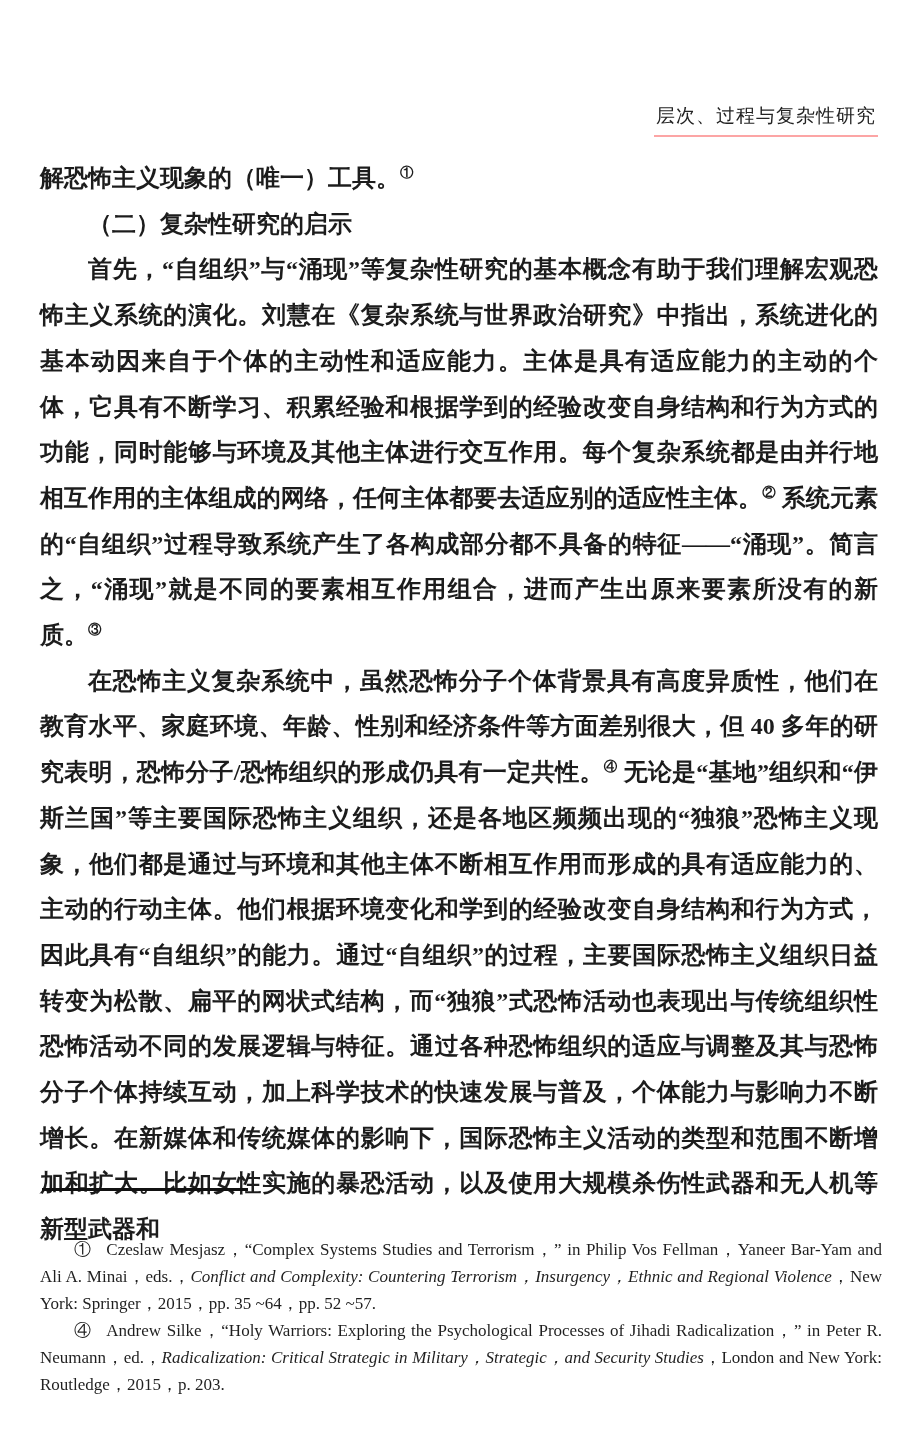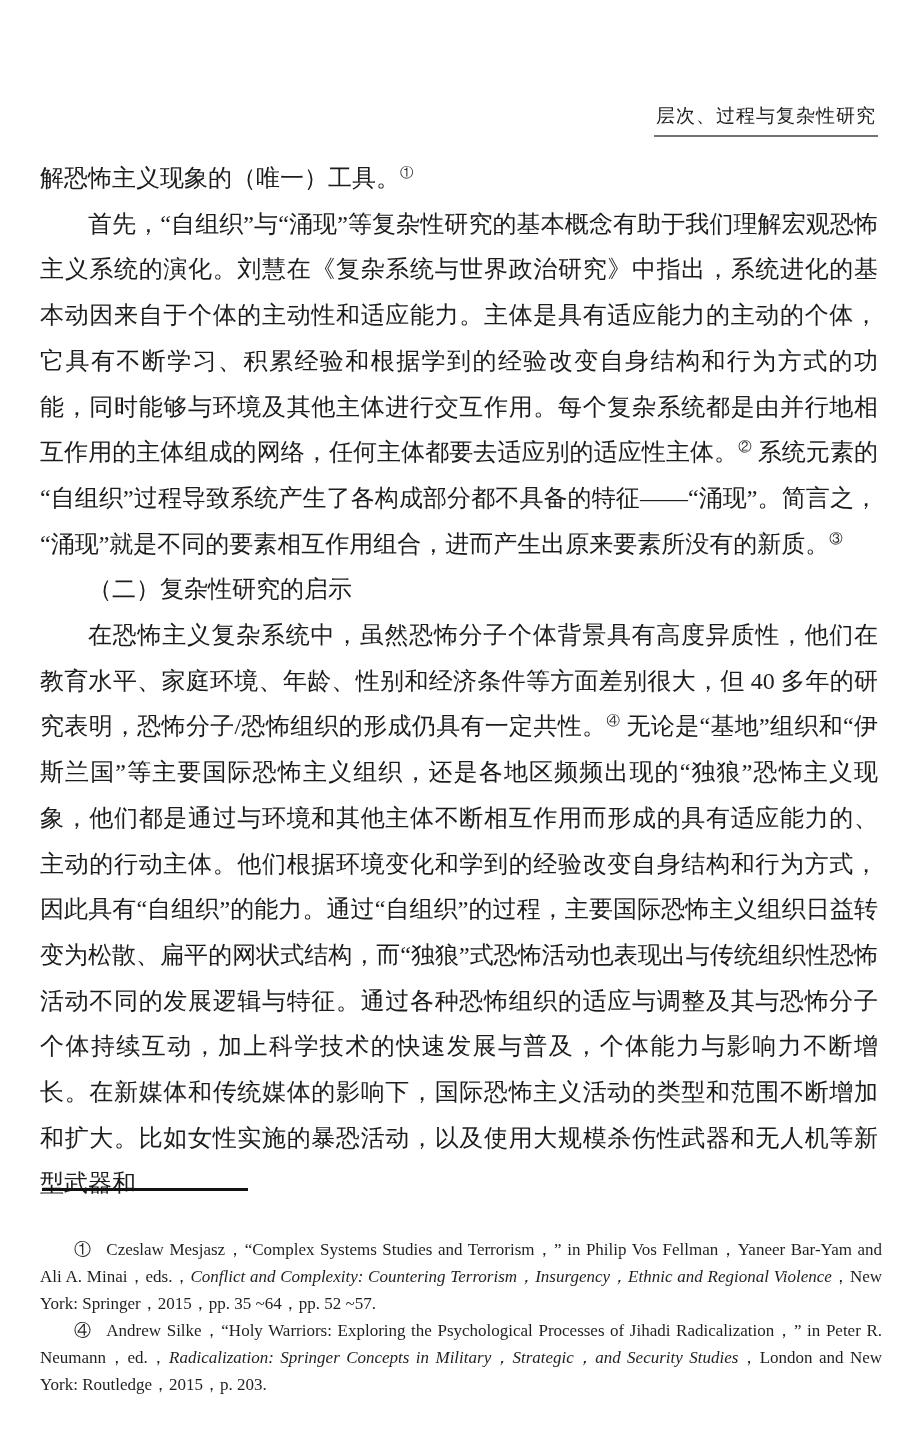--- a/index.html
+++ b/index.html
@@ -6,28 +6,28 @@
   body{
     width:902px;height:1430px;background:#ffffff;color:#1c1c1c;
     font-family:"Liberation Serif","DejaVu Serif",serif;
     position:relative;overflow:hidden;
   }
   .page{position:absolute;inset:0;}
   
   .running-head{
     position:absolute;top:103px;right:24px;
     font-size:19px;letter-spacing:1px;color:#222;
-    border-bottom:2px solid #737373;padding:0 2px 6px 2px;
+    border-bottom:2px solid #fca5a5;padding:0 2px 6px 2px;
     white-space:nowrap;
   }
   
   .body-text{
     position:absolute;left:40px;top:156px;width:838px;
     font-size:24px;line-height:45.7px;text-align:justify;
-    text-justify:inter-ideograph;color:#1c1c1c;
+    text-justify:inter-ideograph;color:#1c1c1c;font-weight:bold;
   }
   .body-text p{margin:0;padding:0;}
   .body-text p.indent{text-indent:2em;}
   .body-text sup{
     font-size:0.56em;line-height:0;vertical-align:super;
   }
   
   .fn-rule{
     position:absolute;left:42px;top:1188px;width:206px;height:3px;
     background:#111;
@@ -43,25 +43,25 @@
 </style>
 </head>
 <body>
 
 <div class="page">
 
   <div class="running-head">层次、过程与复杂性研究</div>
 
   <div class="body-text">
       <p class=""><span>解恐怖主义现象的（唯一）工具。</span><sup>①</sup></p>
+      <p class="indent"><span>（二）复杂性研究的启示</span></p>
       <p class="indent"><span>首先，“自组织”与“涌现”等复杂性研究的基本概念有助于我们理解宏观恐怖主义系统的演化。刘慧在《复杂系统与世界政治研究》中指出，系统进化的基本动因来自于个体的主动性和适应能力。主体是具有适应能力的主动的个体，它具有不断学习、积累经验和根据学到的经验改变自身结构和行为方式的功能，同时能够与环境及其他主体进行交互作用。每个复杂系统都是由并行地相互作用的主体组成的网络，任何主体都要去适应别的适应性主体。</span><sup>②</sup><span> 系统元素的“自组织”过程导致系统产生了各构成部分都不具备的特征——“涌现”。简言之，“涌现”就是不同的要素相互作用组合，进而产生出原来要素所没有的新质。</span><sup>③</sup></p>
-      <p class="indent"><span>（二）复杂性研究的启示</span></p>
       <p class="indent"><span>在恐怖主义复杂系统中，虽然恐怖分子个体背景具有高度异质性，他们在教育水平、家庭环境、年龄、性别和经济条件等方面差别很大，但 40 多年的研究表明，恐怖分子/恐怖组织的形成仍具有一定共性。</span><sup>④</sup><span> 无论是“基地”组织和“伊斯兰国”等主要国际恐怖主义组织，还是各地区频频出现的“独狼”恐怖主义现象，他们都是通过与环境和其他主体不断相互作用而形成的具有适应能力的、主动的行动主体。他们根据环境变化和学到的经验改变自身结构和行为方式，因此具有“自组织”的能力。通过“自组织”的过程，主要国际恐怖主义组织日益转变为松散、扁平的网状式结构，而“独狼”式恐怖活动也表现出与传统组织性恐怖活动不同的发展逻辑与特征。通过各种恐怖组织的适应与调整及其与恐怖分子个体持续互动，加上科学技术的快速发展与普及，个体能力与影响力不断增长。在新媒体和传统媒体的影响下，国际恐怖主义活动的类型和范围不断增加和扩大。比如女性实施的暴恐活动，以及使用大规模杀伤性武器和无人机等新型武器和</span></p>
     </div>
 
   <div class="fn-rule"></div>
 
   <div class="footnotes">
       <p><span class="fn-marker">①</span><span>Czeslaw Mesjasz，“Complex Systems Studies and Terrorism，” in Philip Vos Fellman，Yaneer Bar-Yam and Ali A. Minai，eds.，</span><span class="it">Conflict and Complexity: Countering Terrorism，Insurgency，Ethnic and Regional Violence</span><span>，New York: Springer，2015，pp. 35 ~64，pp. 52 ~57.</span></p>
-      <p><span class="fn-marker">④</span><span>Andrew Silke，“Holy Warriors: Exploring the Psychological Processes of Jihadi Radicalization，” in Peter R. Neumann，ed.，</span><span class="it">Radicalization: Springer Concepts in Military，Strategic，and Security Studies</span><span>，London and New York: Routledge，2015，p. 203.</span></p>
+      <p><span class="fn-marker">④</span><span>Andrew Silke，“Holy Warriors: Exploring the Psychological Processes of Jihadi Radicalization，” in Peter R. Neumann，ed.，</span><span class="it">Radicalization: Critical Strategic in Military，Strategic，and Security Studies</span><span>，London and New York: Routledge，2015，p. 203.</span></p>
     </div>
 
 </div>
 
 </body></html>

